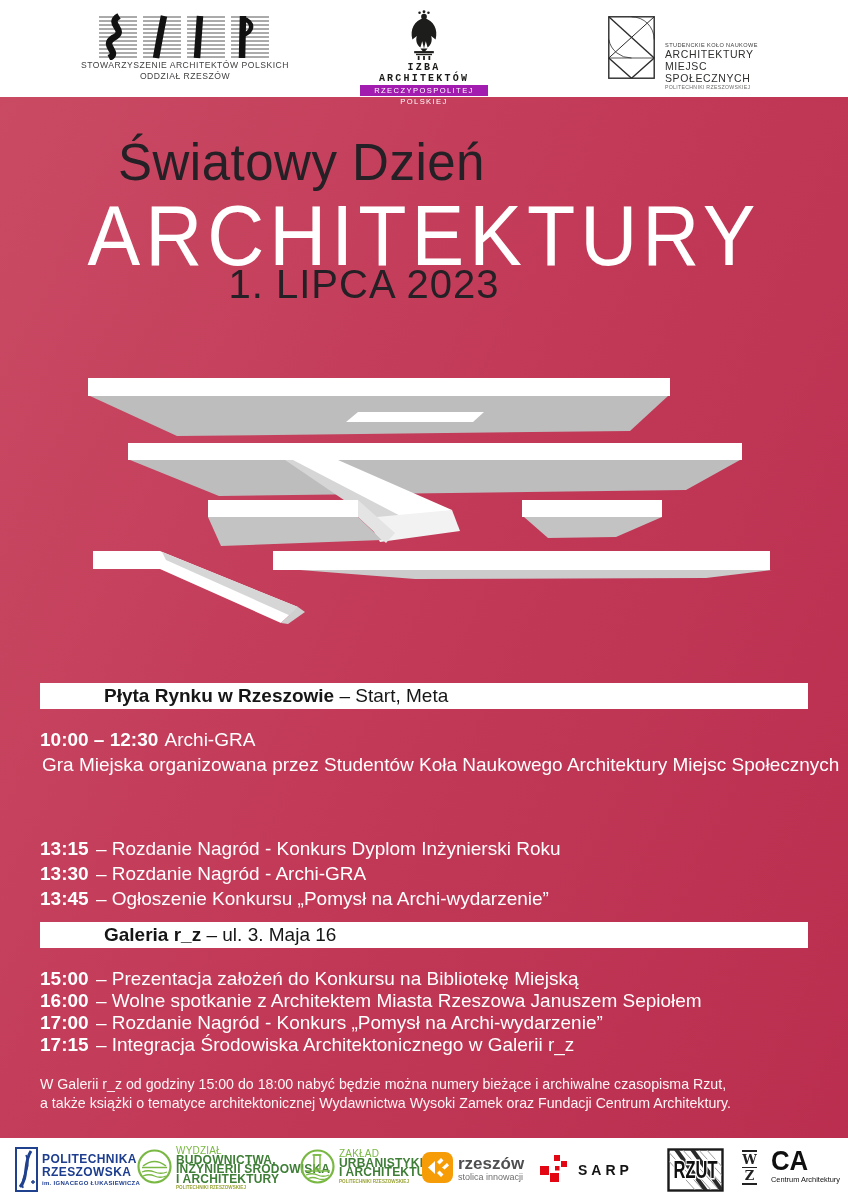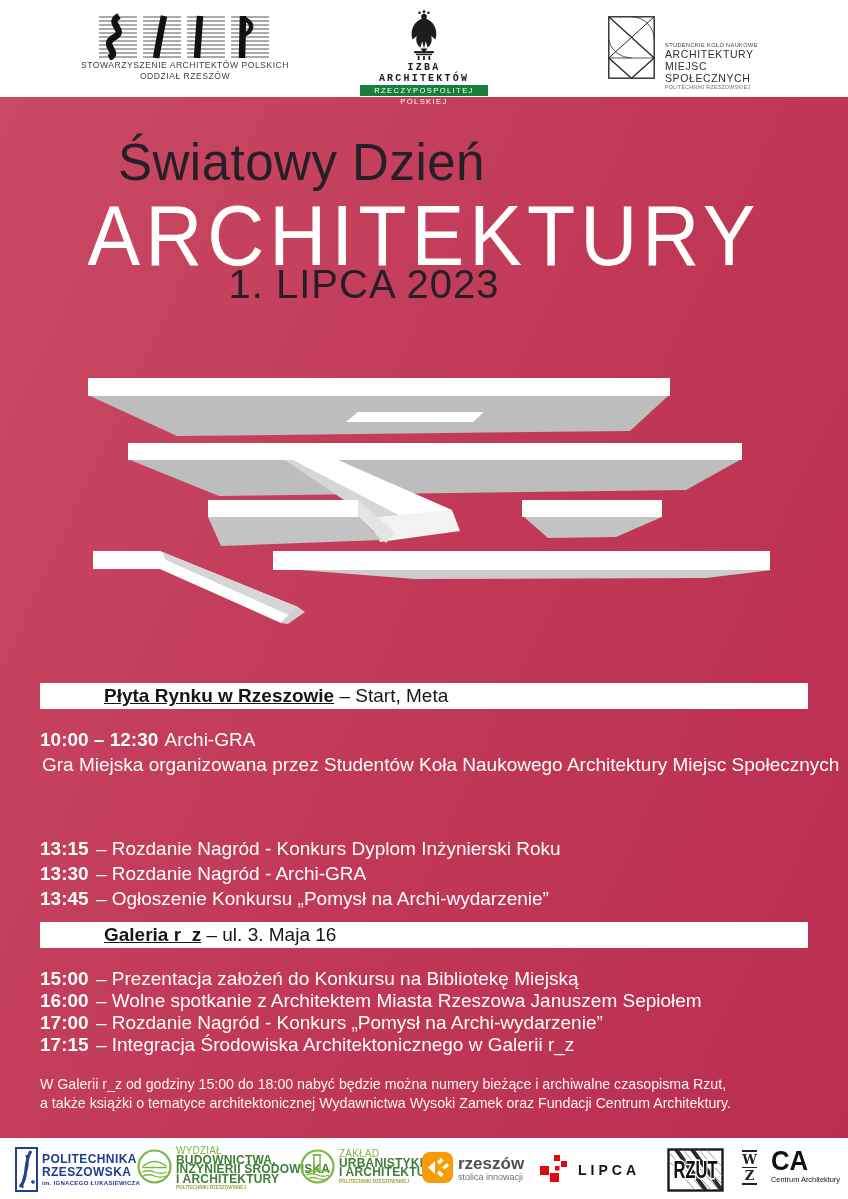--- a/index.html
+++ b/index.html
@@ -6,34 +6,34 @@
   .poster{position:relative;width:848px;height:1199px;overflow:hidden;
     font-family:"Liberation Sans",sans-serif;
     background:linear-gradient(115deg,#ca4b64 0%,#c23a58 48%,#ba2d4e 100%);}
   .band{position:absolute;left:0;width:848px;background:#fff;}
   .band.top{top:0;height:97px;}
   .band.bottom{top:1138px;height:61px;}
   .abs{position:absolute;}
   
   .sarp-cap{font-size:8.6px;color:#414140;letter-spacing:.5px;text-align:center;line-height:11px;}
   .izba-title{font-size:10px;color:#1a1a18;letter-spacing:2.2px;font-weight:bold;text-align:center;font-family:Liberation Mono, monospace;}
-  .izba-banner{background:#15803d;color:#fff;font-size:7.6px;letter-spacing:1.4px;
+  .izba-banner{background:#a21caf;color:#fff;font-size:7.6px;letter-spacing:1.4px;
     text-align:center;line-height:11px;height:11px;}
   .skn-t1{font-size:5.6px;color:#3d3d3c;letter-spacing:.4px;}
   .skn-t2{font-size:10.5px;color:#2f2f2e;letter-spacing:.6px;line-height:12px;}
   .skn-t3{font-size:5.2px;color:#6b6b6a;letter-spacing:.3px;}
   
   .t-light{color:#252025;font-size:51px;letter-spacing:.5px;}
   .t-main{color:#fff;font-size:79px;letter-spacing:5px;font-weight:400;
     width:848px;text-align:center;transform:scaleY(1.08);transform-origin:top center;white-space:nowrap;}
   .t-date{color:#252025;font-size:40px;width:728px;text-align:center;letter-spacing:1px;}
   
   .vbar{position:absolute;left:40px;width:768px;height:26px;background:#fff;
     line-height:26px;font-size:19px;color:#161616;padding-left:64px;box-sizing:border-box;white-space:nowrap;}
-  .vbar b{font-weight:bold;text-decoration:underline;}
+  .vbar b{font-weight:bold;}
   .rows{position:absolute;left:40px;color:#fff;font-size:19px;white-space:nowrap;}
   .rows .srow b{font-weight:bold;margin-right:2px;}
   .note{position:absolute;left:40px;color:rgba(255,255,255,.95);font-size:14.2px;line-height:18.5px;}
   
   .prz-t1{font-size:12px;font-weight:bold;color:#1d3d8f;line-height:13px;letter-spacing:.4px;}
   .prz-t3{font-size:6px;font-weight:bold;color:#1d3d8f;letter-spacing:.3px;margin-top:1px;}
   .grn1{font-size:10px;font-weight:normal;color:#79b843;line-height:9.5px;letter-spacing:.2px;}
   .grn2{font-size:12px;font-weight:bold;color:#3e7e36;line-height:9.5px;letter-spacing:.2px;}
   .grn3{font-size:4.6px;font-weight:bold;color:#9aa438;margin-top:1px;}
   .rz-name{font-size:17px;font-weight:600;color:#4f4f51;line-height:17px;}
@@ -228,21 +228,21 @@
       <div class="rz-tag">stolica innowacji</div>
     </div>
 
     <svg class="abs" style="left:540px;top:15px;" width="31" height="31" viewBox="0 0 31 31">
       <rect x="0" y="13" width="9" height="9" fill="#e30613"></rect>
       <rect x="10" y="20" width="9" height="9" fill="#e30613"></rect>
       <rect x="14" y="2" width="6" height="6" fill="#e30613"></rect>
       <rect x="21" y="8" width="6" height="6" fill="#e30613"></rect>
       <rect x="15" y="13" width="4.5" height="4.5" fill="#e30613"></rect>
     </svg>
-    <div class="abs texom-name" style="left:578px;top:24px;">LIPCA</div>
+    <div class="abs texom-name" style="left:578px;top:24px;">SARP</div>
 
     <svg class="abs" style="left:667px;top:10px;" width="57" height="44" viewBox="0 0 57 44">
       <defs>
         <clipPath id="rc">
             <rect x="2" y="2" width="53" height="40"></rect>
           </clipPath>
       </defs>
       <rect x="1.5" y="1.5" width="54" height="41" fill="#fff" stroke="#1a1a1a" stroke-width="2.4"></rect>
       <g clip-path="url(#rc)" stroke="#9a9a9a" stroke-width="1">
         <line x1="-10" y1="0" x2="30" y2="44"></line>

